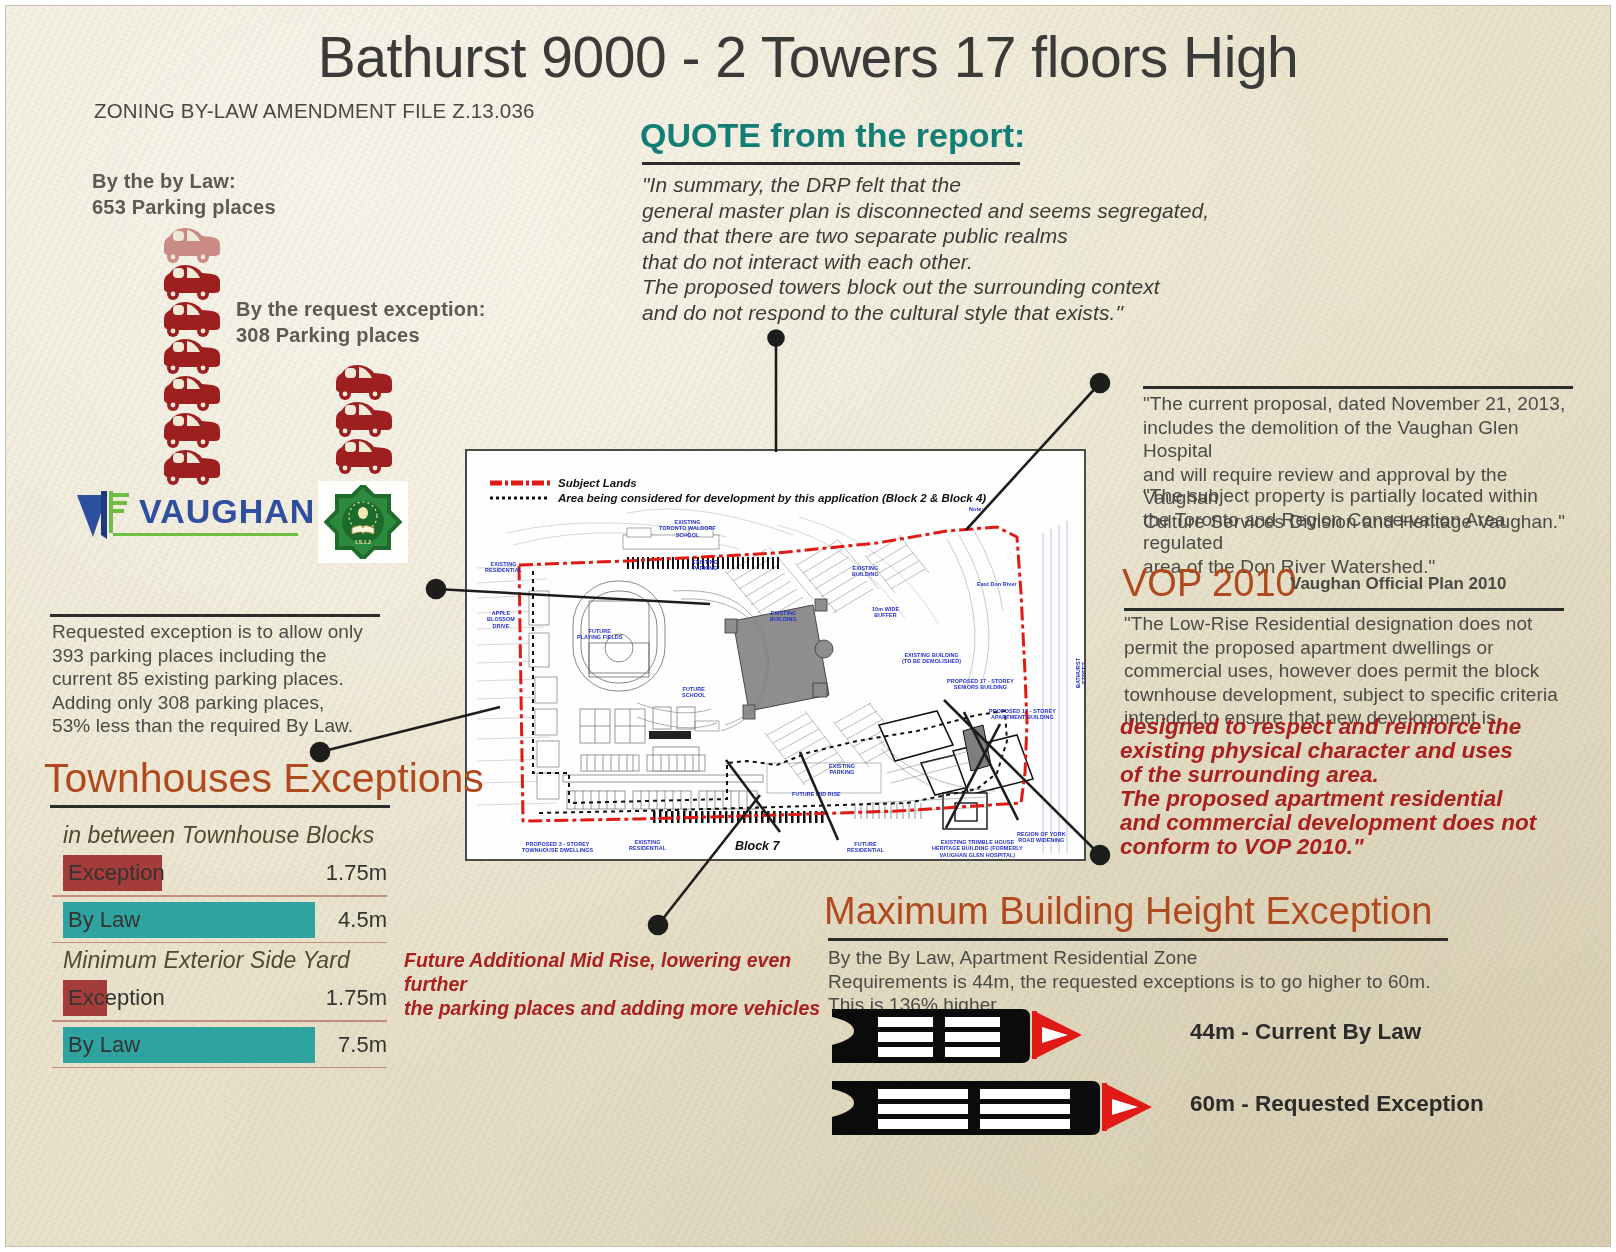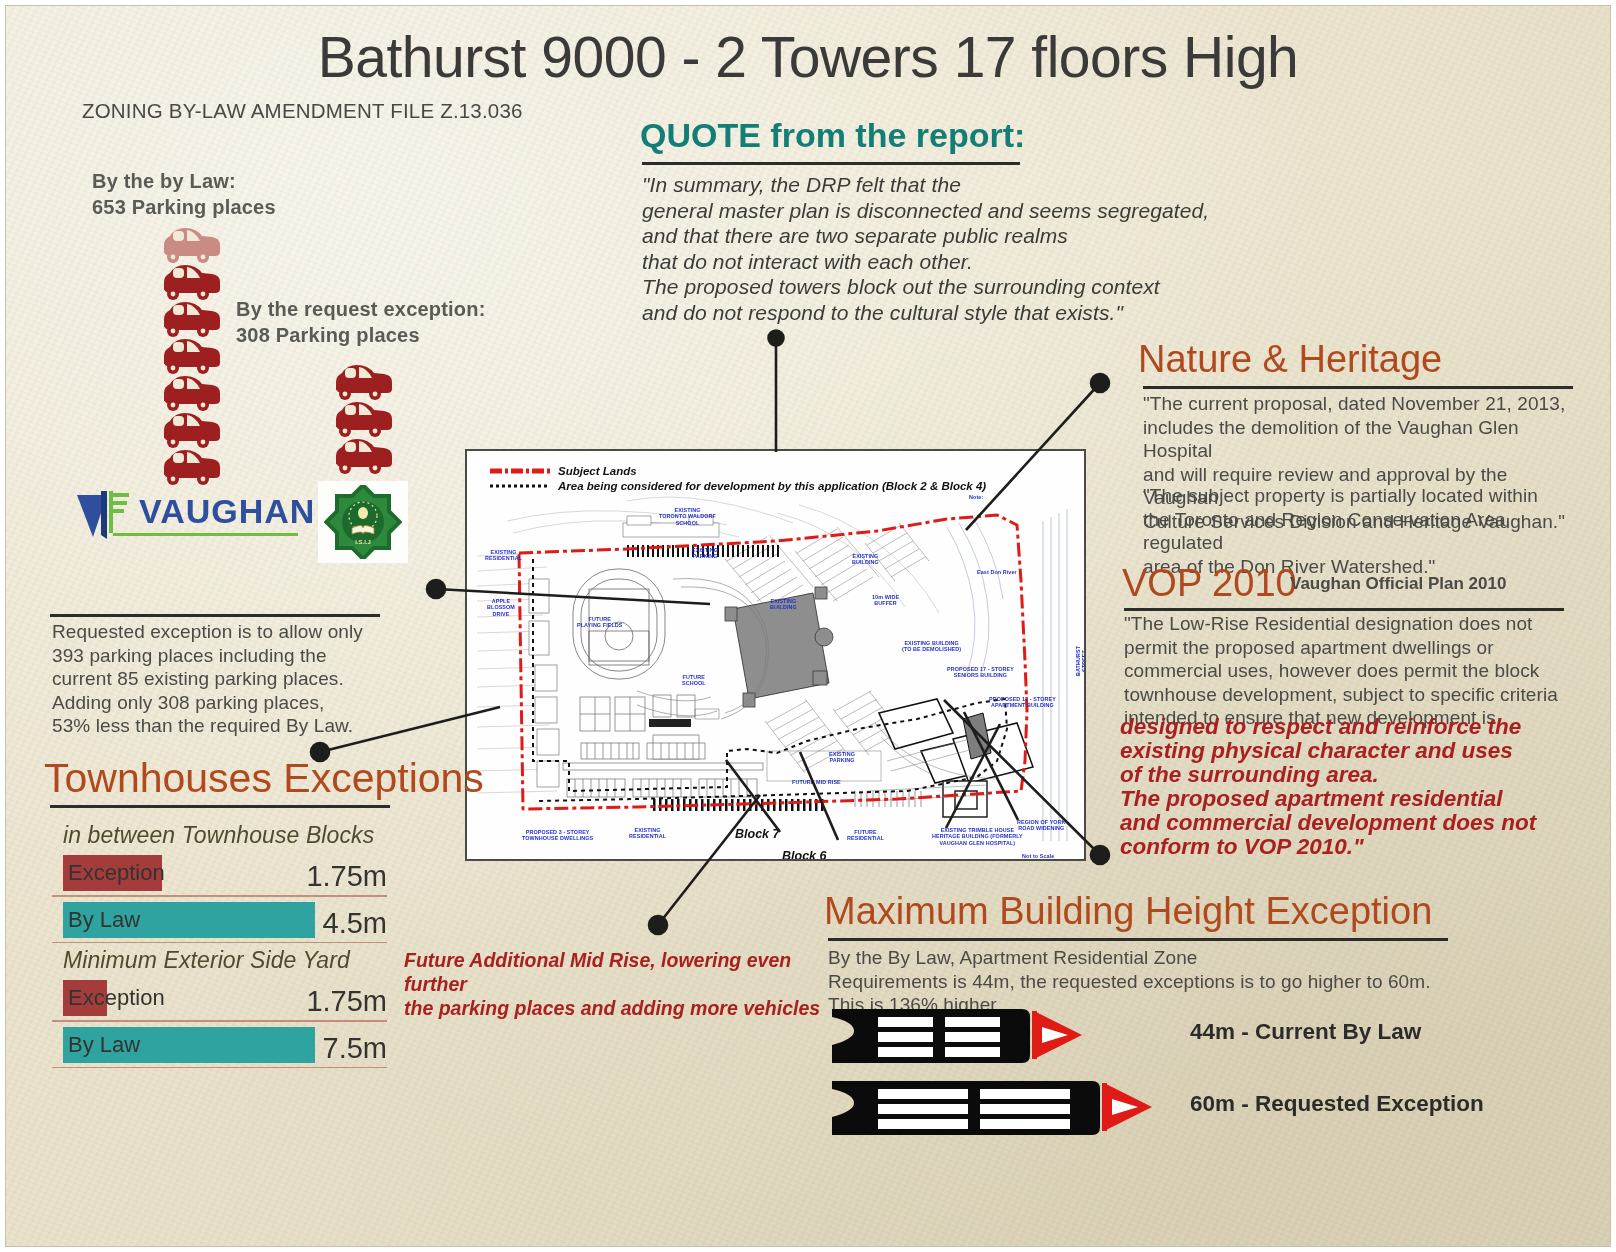--- a/index.html
+++ b/index.html
@@ -42,21 +42,21 @@
   
   #title{
     position:absolute; left:0; top:24px; width:1616px;
     text-align:center;
     font-size:57px; font-weight:400; letter-spacing:-0.5px;
     color:#3a3a38;
     font-family:"Liberation Sans", sans-serif;
     z-index:5;
   }
   #file-lines{
-    position:absolute; left:82px; top:98px;
+    position:absolute; left:94px; top:98px;
     font-size:20.5px; line-height:25px; color:#494944;
     letter-spacing:0.2px;
     z-index:5;
   }
 
   
   .bold-label{
     position:absolute; font-weight:bold; color:#5b5b55;
     font-size:20px; line-height:26px; letter-spacing:0.2px;
     z-index:6;
@@ -114,31 +114,31 @@
   .bar-row{ position:relative; height:40px; margin-bottom:2px; }
   .bar-fill{
     position:absolute; left:11px; top:2px; height:36px;
   }
   .bar-label{
     position:absolute; left:16px; top:7px;
     font-size:22px; color:#33332f;
   }
   .bar-value{
     position:absolute; right:0; top:7px;
-    font-size:29px; color:#33332f;
+    font-size:22px; color:#33332f;
   }
   .bar-sep{ height:1.5px; background:#a84a3c; opacity:0.55; margin:1px 0 3px 0; }
 
   
   #map-frame{
     position:absolute; left:465px; top:449px; width:621px; height:412px;
     background:#fefefe; border:2px solid #4a4a48; z-index:4;
     overflow:hidden;
   }
-  #map-inner{ position:absolute; inset:10px; }
+  #map-inner{ position:absolute; inset:10px;margin-top:12px; }
   .legend-row{ display:flex; align-items:center; gap:7px; margin-bottom:3px;}
   .legend-txt{
     font-size:11.5px; font-weight:bold; font-style:italic;
     color:#111; font-family:"Liberation Sans", sans-serif; white-space:nowrap;
   }
   .maplbl{
     position:absolute; font-size:5.4px; color:#2330c8; font-weight:bold;
     text-align:center; line-height:6.4px; letter-spacing:0.1px;
   }
   .blocklbl{
@@ -417,21 +417,20 @@
 
   <div id="h-quote">QUOTE from the report:</div>
   <div class="sec-rule" id="r-quote"></div>
   <div class="body-text" id="t-quote" style="white-space:pre-line">"In summary, the DRP felt that the
 general master plan is disconnected and seems segregated,
 and that there are two separate public realms
 that do not interact with each other.
 The proposed towers block out the surrounding context
 and do not respond to the cultural style that exists."</div>
 
-  <div class="sec-h" id="h-nature">Nature &amp; Heritage</div>
   <div class="sec-rule" id="r-nature"></div>
   <div class="body-text" id="t-nature1" style="white-space:pre-line">"The current proposal, dated November 21, 2013,
 includes the demolition of the Vaughan Glen Hospital
 and will require review and approval by the Vaughan
 Culture Services Division and Heritage Vaughan."</div>
   <div class="body-text" id="t-nature2" style="white-space:pre-line">"The subject property is partially located within
 the Toronto and Region Conservation Area regulated
 area of the Don River Watershed."</div>
 
   <div class="sec-h" id="h-vop">VOP 2010</div>

